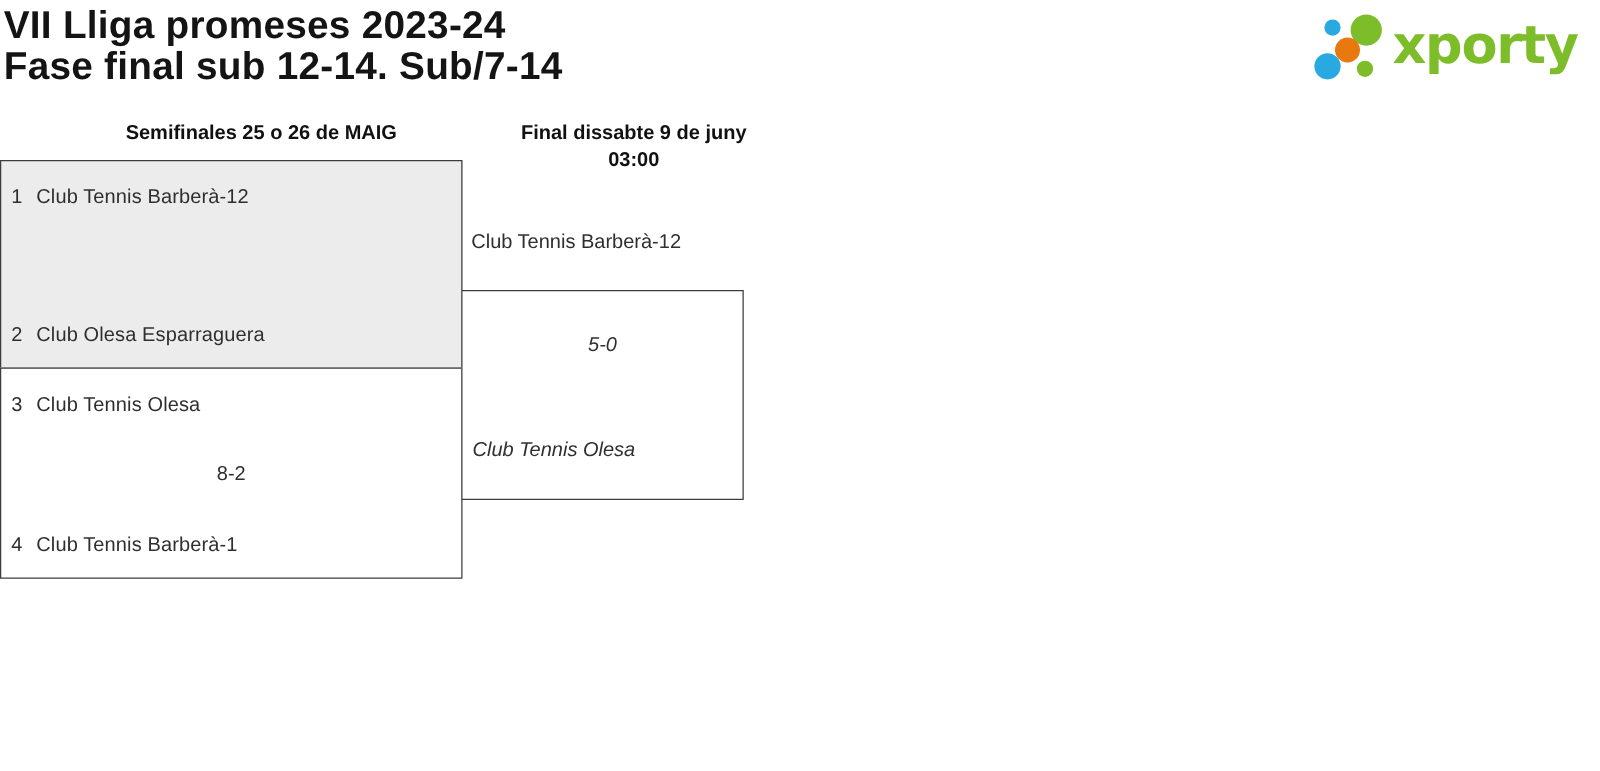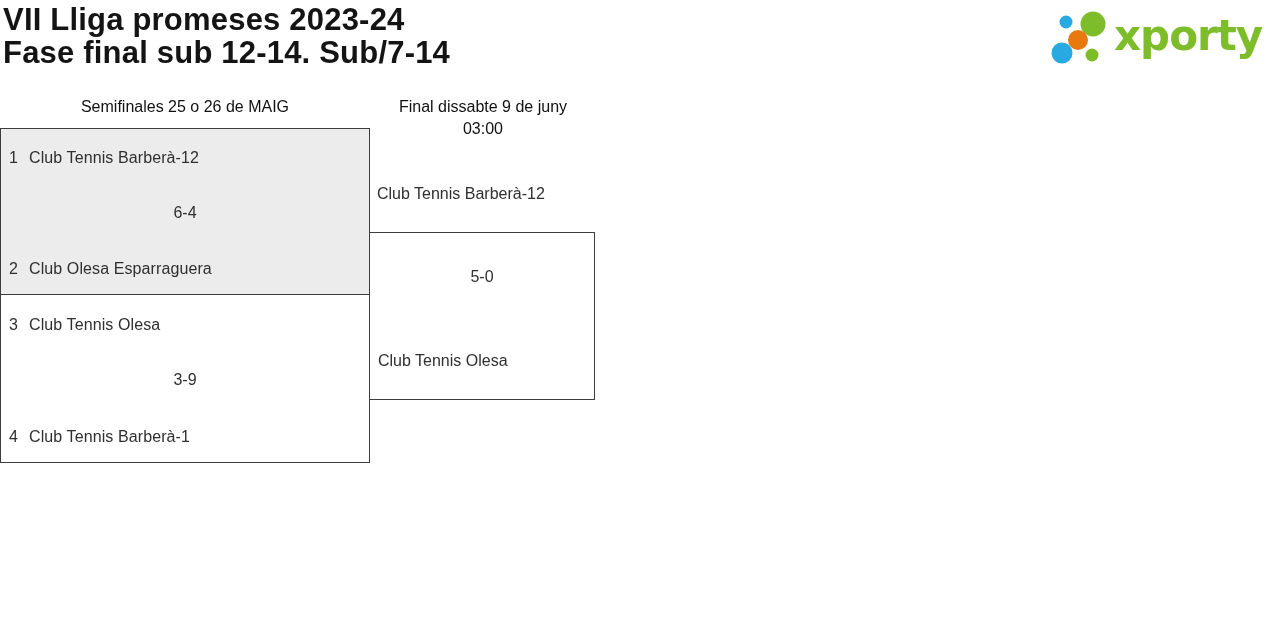--- a/index.html
+++ b/index.html
@@ -20,33 +20,33 @@
   .logo{position:absolute;left:1048px;top:5px;width:228px;height:62px;display:flex;align-items:center;text-decoration:none;}
   .logo-mark{width:60px;height:60px;flex:0 0 auto;}
   .logo-word{
     font-size:42px;font-weight:800;color:#7dbd29;
     letter-spacing:-1px;line-height:60px;margin-left:6px;
     font-family:"DejaVu Sans", sans-serif;
   }
   
   .round-header{
     position:absolute;top:96px;
-    font-size:16px;font-weight:400;color:#111;
-    text-align:center;line-height:22px;
+    font-size:16px;font-weight:700;color:#111;
+    text-align:center;line-height:22px;margin-left:24px;
   }
   .round-header.r1{left:0;width:370px;}
   .round-header.r2{left:370px;width:226px;}
   .match-box{
     position:absolute;box-sizing:border-box;
     border:1px solid #3d3d3d;background:#ffffff;
   }
   .match-box.hl{background:#ececec;}
   .sf1{left:0;top:128px;width:370px;height:167px;}
   .sf2{left:0;top:294px;width:370px;height:169px;}
-  .fin{left:369px;top:232px;width:226px;height:168px;background:#ffffff;}
+  .fin{left:369px;top:232px;width:226px;height:168px;background:#ffffff;font-style:italic;}
   .team-row{
     position:absolute;left:8px;right:6px;
     display:flex;align-items:baseline;
     font-size:16px;line-height:19px;color:#2f2f2f;
     white-space:nowrap;letter-spacing:0.1px;
   }
   .seed{width:20px;flex:0 0 auto;}
   .score{
     position:absolute;left:0;width:100%;
     text-align:center;font-size:16px;line-height:19px;color:#2f2f2f;
@@ -91,33 +91,32 @@
   <div class="round-header r2">
     <div>Final dissabte 9 de juny</div>
     <div>03:00</div>
   </div>
 
   <div class="match-box hl sf1">
     <div class="team-row sf-row1">
       <span class="seed">1</span>
       <span>Club Tennis Barberà-12</span>
     </div>
-    <div class="score sf-score">6-4</div>
     <div class="team-row sf-row2">
       <span class="seed">2</span>
       <span>Club Olesa Esparraguera</span>
     </div>
   </div>
 
   <div class="match-box sf2">
     <div class="team-row sf2-row1">
       <span class="seed">3</span>
       <span>Club Tennis Olesa</span>
     </div>
-    <div class="score sf2-score">3-9</div>
+    <div class="score sf2-score">8-2</div>
     <div class="team-row sf2-row2">
       <span class="seed">4</span>
       <span>Club Tennis Barberà-1</span>
     </div>
   </div>
 
   <div class="fin-team1">Club Tennis Barberà-12</div>
 
   <div class="match-box fin">
     <div class="score fin-score">5-0</div>

